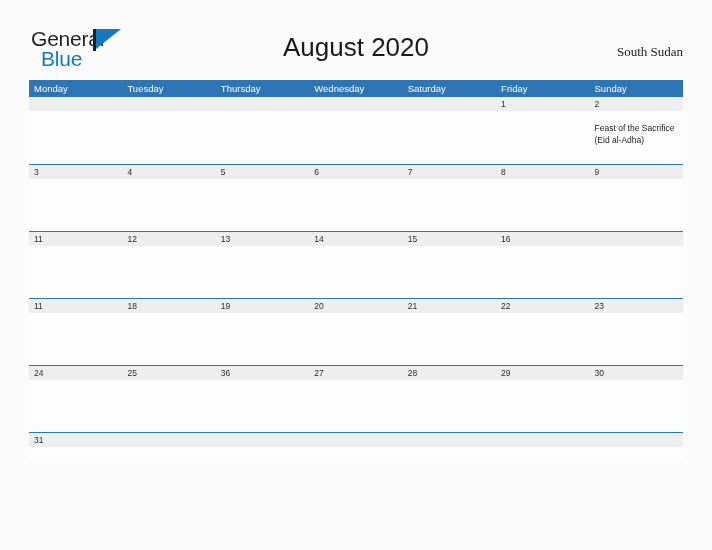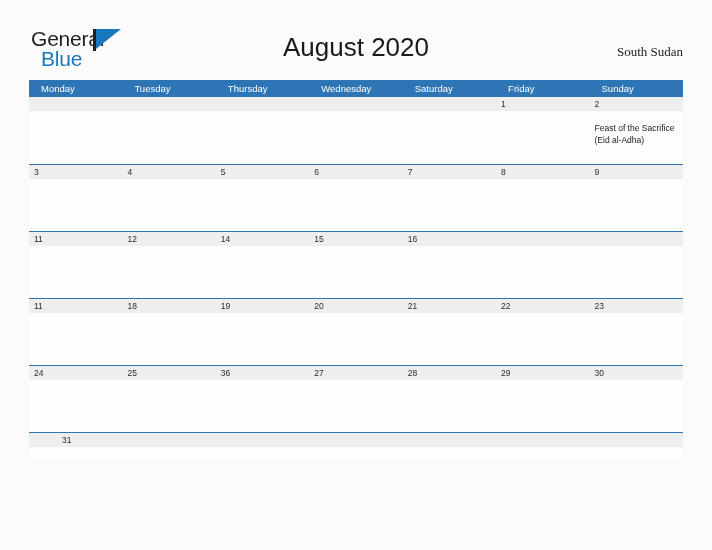--- a/index.html
+++ b/index.html
@@ -110,21 +110,21 @@
     width: 654px;
     height: 17px;
     background: #2e75b6;
   }
   .weekday-cell {
     width: 93.43px;
     height: 17px;
     line-height: 17px;
     color: #ffffff;
     font-size: 9.5px;
-    padding-left: 12px;
+    padding-left: 5px;
     box-sizing: border-box;
     font-family: "Liberation Sans", sans-serif;
     white-space: nowrap;
     overflow: hidden;
   }
 
   .week-row {
     position: relative;
     width: 654px;
     height: 67px;
@@ -181,21 +181,20 @@
   }
 
   .week-row.last {
     height: 28px;
   }
   .week-row.last .cells {
     height: 28px;
   }
   .week-row.last .day-cell {
     height: 28px;
-    margin-left: 28px;
   }
 </style>
 </head>
 <body>
 
 <div class="header">
 
   <div class="logo">
     <span class="logo-general">General</span>
     <span class="logo-flag">
@@ -282,20 +281,23 @@
       <div class="week-row">
         <div class="numstrip"></div>
         <div class="cells">
           <div class="day-cell">
             <span class="day-num">11</span>
           </div>
           <div class="day-cell">
             <span class="day-num">12</span>
           </div>
           <div class="day-cell">
+            <span class="day-num">13</span>
+          </div>
+          <div class="day-cell">
             <span class="day-num">14</span>
           </div>
           <div class="day-cell">
             <span class="day-num">15</span>
           </div>
           <div class="day-cell">
             <span class="day-num">16</span>
           </div>
         </div>
       </div>

